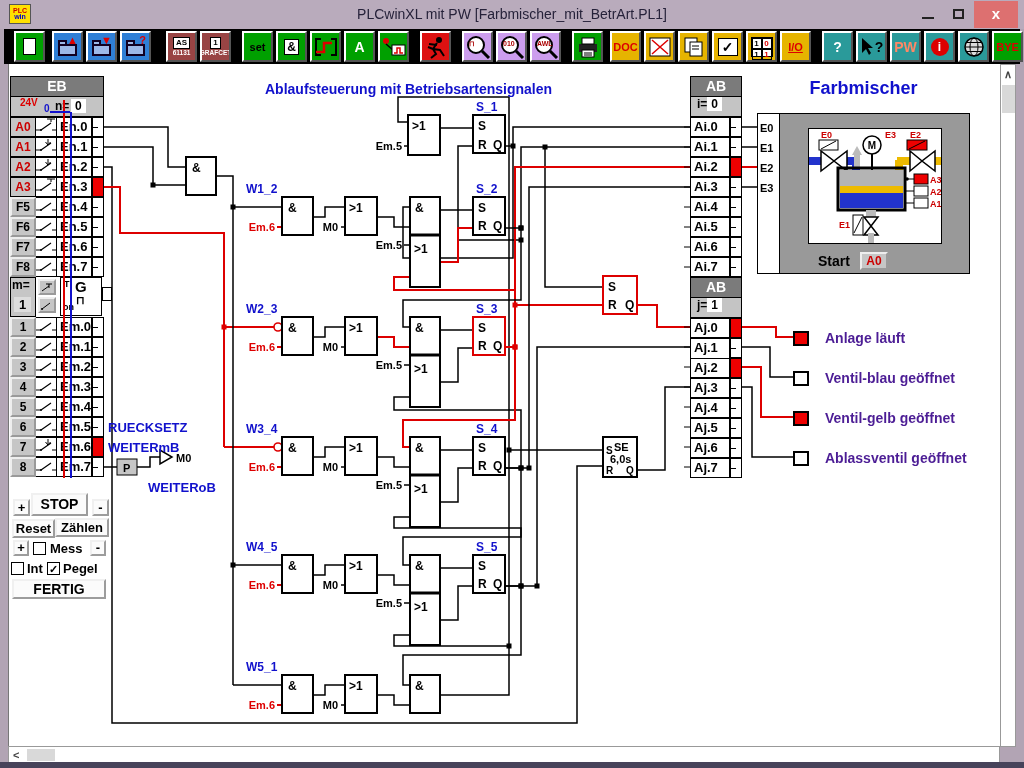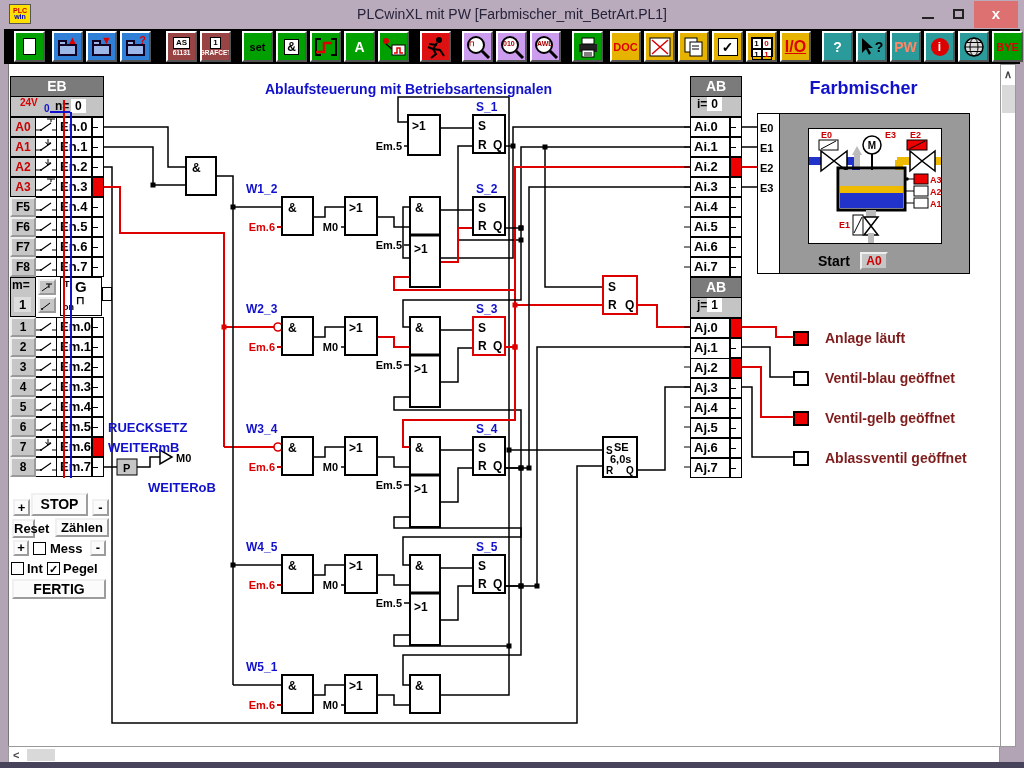--- a/index.html
+++ b/index.html
@@ -41,21 +41,21 @@
   .namecell { background:#fff; border:1px solid #000; font-weight:bold; font-size:13px; padding-left:3px; line-height:18px;}
   .swcell { background:#fff; border-top:1px solid #000; border-bottom:1px solid #000; }
   
   .cbtn { border:2px outset #f0f0f0; background:#fbfbfb; font-weight:bold; color:#000; text-align:center; font-size:13px; }
   .chk { width:13px; height:13px; border:1px solid #000; background:#fff; text-align:center; font-size:11px; line-height:12px; font-weight:bold;}
   .lbl { font-weight:bold; font-size:13px; color:#000; }
   .bluelbl { font-weight:bold; font-size:13px; color:#1111cc; }
   
   .statbox { width:16px; height:15px; border:2px solid #000; background:#fff; }
   .statbox.on { background:#ee0000; }
-  .statlbl { font-weight:bold; font-size:14px; color:#7f1d1d; margin-left:16px; white-space:nowrap; }
+  .statlbl { font-weight:bold; font-size:14px; color:#4c1d95; margin-left:16px; white-space:nowrap; }
   
   #fm-title { left:757px; top:78px; width:213px; text-align:center; color:#1111cc; font-weight:bold; font-size:18px; }
   #fm-panel { left:757px; top:113px; width:213px; height:161px; background:#999; border:1px solid #000; }
   #fm-strip { position:absolute; left:0; top:0; width:22px; height:159px; background:#fff; border-right:1px solid #000; }
   .fm-port { position:absolute; left:2px; font-size:11px; font-weight:bold; color:#000; }
   #fm-inner { position:absolute; left:50px; top:14px; width:134px; height:116px; background:#fff; border:1px solid #000; }
   #fm-startrow { position:absolute; left:60px; top:138px; width:140px; display:flex; align-items:center; }
   #fm-start { color:#000; font-weight:bold; font-size:14px; }
   #fm-a0 { margin-left:10px; width:28px; height:18px; background:#c6c6c6; border:2px outset #eee;
            color:#cc0000; font-weight:bold; font-size:12px; text-align:center; line-height:14px; }
@@ -193,21 +193,21 @@
     </div>
     <div class="tbtn" style="left: 742px; background: rgb(230, 180, 0);">
       <div style="width: 22px; height: 20px; background: rgb(255, 255, 255); border: 1px solid rgb(0, 0, 0); display: grid; grid-template-columns: 1fr 1fr;">
         <span style="font-size: 8px; font-weight: bold; text-align: center; line-height: 9px; border: 0.5px solid rgb(0, 0, 0); color: rgb(0, 0, 0);">1</span>
         <span style="font-size: 8px; font-weight: bold; text-align: center; line-height: 9px; border: 0.5px solid rgb(0, 0, 0); color: rgb(221, 0, 0);">0</span>
         <span style="font-size: 8px; font-weight: bold; text-align: center; line-height: 9px; border: 0.5px solid rgb(0, 0, 0); color: rgb(0, 0, 0);">1</span>
         <span style="font-size: 8px; font-weight: bold; text-align: center; line-height: 9px; border: 0.5px solid rgb(0, 0, 0); color: rgb(221, 0, 0);">1</span>
       </div>
     </div>
     <div class="tbtn" style="left: 776px; background: rgb(230, 180, 0);">
-      <span style="font-weight: bold; font-size: 16px; color: rgb(221, 0, 0); text-decoration: underline;">I/O</span>
+      <span style="font-weight: bold; font-size: 11px; color: rgb(221, 0, 0); text-decoration: underline;">I/O</span>
     </div>
     <div class="tbtn" style="left: 818px; background: rgb(42, 154, 154);">
       <span style="font-weight: bold; font-size: 14px; color: rgb(255, 255, 255);">?</span>
     </div>
     <div class="tbtn" style="left: 852px; background: rgb(42, 154, 154); flex-direction: row;">
       <svg width="14" height="20">
         <polygon points="2,1 2,16 6,12 9,18 11,16 8,11 13,11" fill="#000"></polygon>
       </svg>
       <span style="font-weight: bold; font-size: 14px; color: rgb(0, 0, 0); margin-left: 1px;">?</span>
     </div>
@@ -603,21 +603,21 @@
   </div>
 
 <div class="abs bluelbl" style="left:108px;top:420px;">RUECKSETZ</div>
 <div class="abs bluelbl" style="left:108px;top:440px;">WEITERmB</div>
 <div class="abs bluelbl" style="left:148px;top:480px;">WEITERoB</div>
 
 <div class="abs" style="left:10px;top:492px;width:112px;height:110px;">
   <div class="cbtn abs" style="left:3px;top:7px;width:17px;height:17px;line-height:13px;">+</div>
   <div class="cbtn abs" style="left:21px;top:1px;width:57px;height:23px;line-height:19px;font-size:14px;">STOP</div>
   <div class="cbtn abs" style="left:82px;top:7px;width:17px;height:17px;line-height:13px;">-</div>
-  <div class="cbtn abs" style="left:2px;top:27px;width:23px;height:19px;line-height:15px;">Reset</div>
+  <div class="cbtn abs" style="left:2px;top:27px;width:43px;height:19px;line-height:15px;">Reset</div>
   <div class="cbtn abs" style="left:45px;top:26px;width:54px;height:19px;line-height:15px;">Zählen</div>
   <div class="cbtn abs" style="left:3px;top:48px;width:16px;height:16px;line-height:12px;">+</div>
   <div class="chk abs" style="left:23px;top:50px;" id="chk-mess"></div>
   <div class="lbl abs" style="left:40px;top:49px;">Mess</div>
   <div class="cbtn abs" style="left:80px;top:48px;width:16px;height:16px;line-height:12px;">-</div>
   <div class="chk abs" style="left:1px;top:70px;" id="chk-int"></div>
   <div class="lbl abs" style="left:17px;top:69px;">Int</div>
   <div class="chk abs" style="left:37px;top:70px;" id="chk-pegel">✓</div>
   <div class="lbl abs" style="left:53px;top:69px;">Pegel</div>
   <div class="cbtn abs" style="left:2px;top:87px;width:94px;height:20px;line-height:16px;font-size:14px;">FERTIG</div>

